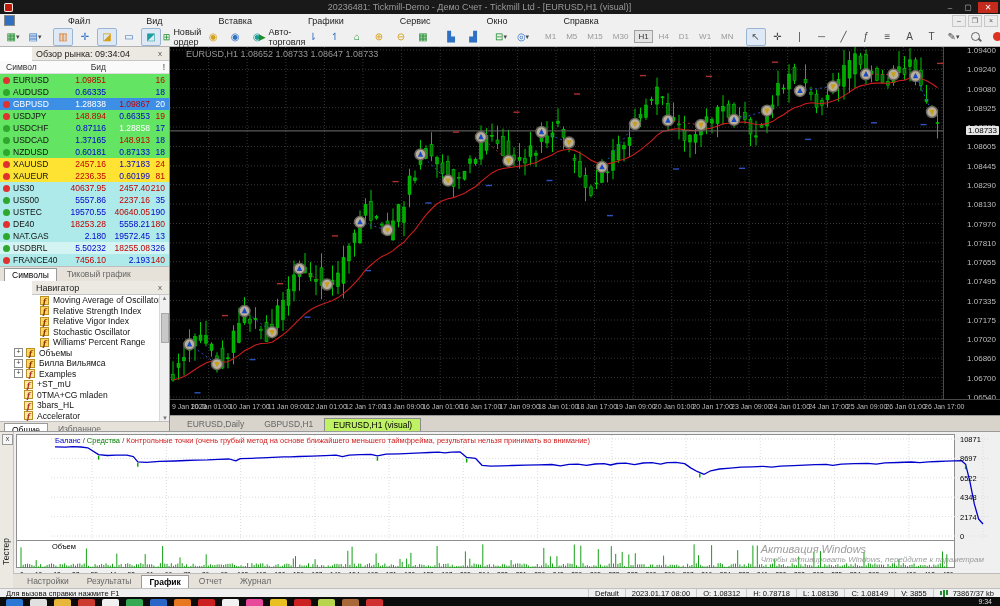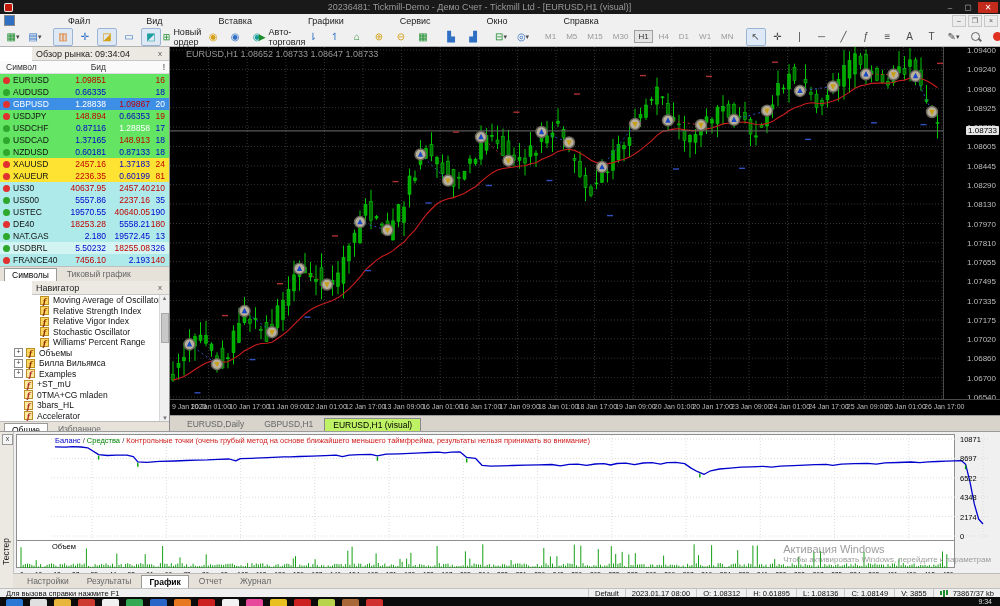--- a/index.html
+++ b/index.html
@@ -89,21 +89,21 @@
   #volume-pane{position:relative;width:937px;height:27px;border-top:1px solid #8e8e8e;box-sizing:content-box;}
   #tester-legend{position:absolute;left:4px;top:1px;font-size:7.5px;white-space:nowrap;z-index:3;}
   #tester-legend .l-bal{color:#0000cc;} #tester-legend .l-eq{color:#008000;}
   #tester-legend .l-note{color:#d02020;} #tester-legend .l-sep{color:#444;}
   #volume-label{position:absolute;left:4px;top:1px;font-size:7.5px;color:#000;z-index:3;margin-left:31px;}
   .tylabel{position:absolute;left:960px;font-size:7.5px;color:#000;}
   #tester-xlabels{position:absolute;left:16px;top:139px;width:939px;height:10px;}
   .txlabel{position:absolute;top:0;font-size:6.5px;color:#000;transform:translateX(-50%);}
   #tester-tabs{position:absolute;left:13px;right:0;bottom:0;height:14px;display:flex;align-items:flex-end;background:#e6e2da;border-top:1px solid #bdbdbd;padding-left:6px;gap:2px;}
   
-  #watermark{position:absolute;right:9px;top:543px;text-align:left;color:rgba(140,140,140,0.85);z-index:5;pointer-events:none;}
+  #watermark{position:absolute;right:16px;top:543px;text-align:left;color:rgba(140,140,140,0.85);z-index:5;pointer-events:none;font-style:italic;}
   #watermark .w1{font-size:11px;} #watermark .w2{font-size:8px;}
   
   #statusbar{position:absolute;left:0;top:588px;width:1000px;height:9px;background:#f0f0f0;border-top:1px solid #c0c0c0;
              display:flex;align-items:center;font-size:7.5px;color:#111;box-sizing:border-box;}
   .sb-cell{padding:0 6px;border-left:1px solid #c8c8c8;height:100%;display:flex;align-items:center;white-space:nowrap;}
   #sb-help{flex:1;border-left:none;}
   .traffic-ico{display:inline-block;width:10px;height:7px;margin-right:3px;
      background:linear-gradient(to top,#1c8c2c 0 100%) left/2px 4px no-repeat,
                 linear-gradient(to top,#1c8c2c 0 100%) 3px 0/2px 7px no-repeat,
                 linear-gradient(to top,#1c8c2c 0 100%) 6px 0/2px 5px no-repeat;}
@@ -1495,21 +1495,21 @@
     <div class="w1">Активация Windows</div>
     <div class="w2">Чтобы активировать Windows, перейдите к параметрам</div>
   </div>
 
   <div id="statusbar">
     <span class="sb-cell" id="sb-help">Для вызова справки нажмите F1</span>
     <span class="sb-cell">Default</span>
     <span id="sb-cells" style="display:flex;height:100%">
         <span class="sb-cell">2023.01.17 08:00</span>
         <span class="sb-cell">O: 1.08312</span>
-        <span class="sb-cell">H: 0.61895</span>
+        <span class="sb-cell">H: 0.78718</span>
         <span class="sb-cell">L: 1.08136</span>
         <span class="sb-cell">C: 1.08149</span>
         <span class="sb-cell">V: 3855</span>
       </span>
     <span class="sb-cell">
         <span class="traffic-ico"></span>
         <span>73867/37 kb</span>
       </span>
   </div>
 

